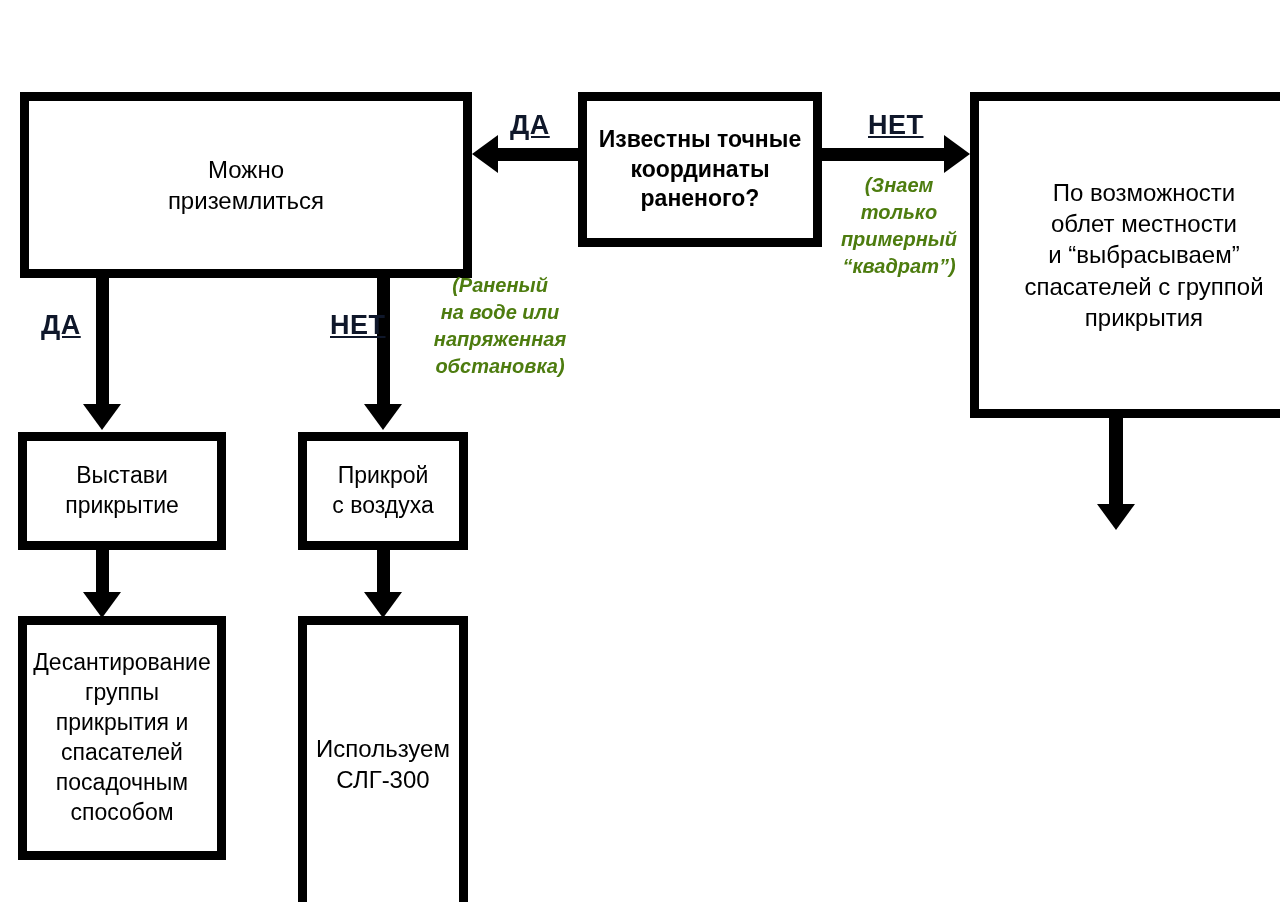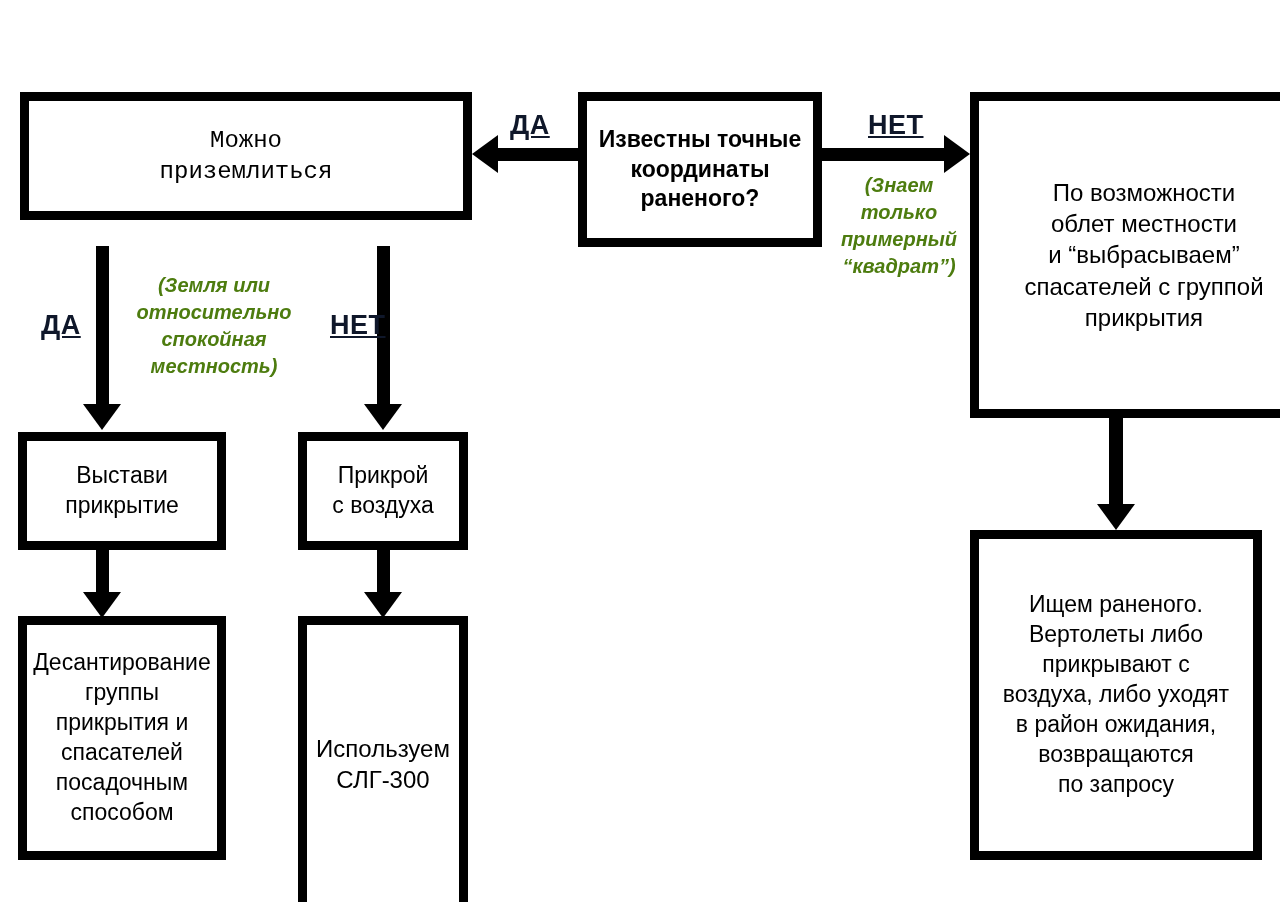--- a/index.html
+++ b/index.html
@@ -28,21 +28,21 @@
     justify-content: center;
     text-align: center;
     color: #000000;
     line-height: 1.30;
     font-weight: 400;
     padding: 6px 10px;
     white-space: pre-line;
     z-index: 3;
   }
 
-  #node-can-land      { left: 20px;  top: 92px;  width: 452px; height: 128px; font-size: 24px; font-family: Liberation Mono, monospace; }
+  #node-can-land      { left: 20px;  top: 92px;  width: 452px; height: 186px; font-size: 24px; }
   #node-question      { left: 578px; top: 92px;  width: 244px; height: 155px; font-size: 23px; font-weight: bold; }
   #node-flyover       { left: 970px; top: 92px;  width: 348px; height: 326px; font-size: 24px; }
   #node-set-cover     { left: 18px;  top: 432px; width: 208px; height: 118px; font-size: 23px; }
   #node-cover-air     { left: 298px; top: 432px; width: 170px; height: 118px; font-size: 23px; }
   #node-landing-drop  { left: 18px;  top: 616px; width: 208px; height: 244px; font-size: 23px; }
   #node-slg           { left: 298px; top: 616px; width: 170px; height: 296px; font-size: 24px; }
   #node-search        { left: 970px; top: 530px; width: 292px; height: 330px; font-size: 23px; }
 
   
   .bar {
@@ -122,27 +122,20 @@
 спасателей
 посадочным
 способом</div>
 
   <div class="node" id="node-cover-air">Прикрой
 с воздуха</div>
 
   <div class="node" id="node-slg">Используем
 СЛГ-300</div>
 
-  <div class="node" id="node-search">Ищем раненого.
-Вертолеты либо
-прикрывают с
-воздуха, либо уходят
-в район ожидания,
-возвращаются
-по запросу</div>
 
   <div class="bar" style="left:498px; top:148px; width:82px; height:13px;"></div>
   <div class="arrow arrow-left" style="left:472px; top:135px;"></div>
 
   <div class="bar" style="left:820px; top:148px; width:126px; height:13px;"></div>
   <div class="arrow arrow-right" style="left:944px; top:135px;"></div>
 
   <div class="bar" style="left:96px; top:246px; width:13px; height:164px;"></div>
   <div class="arrow arrow-down" style="left:83px; top:404px;"></div>
 
@@ -164,19 +157,19 @@
 
   <div class="edge-label" style="left:41px; top:310px;">ДА</div>
 
   <div class="edge-label" style="left:330px; top:310px;">НЕТ</div>
 
   <div class="note" style="left:840px; top:172px; width:118px;">(Знаем
 только
 примерный
 “квадрат”)</div>
 
-  <div class="note" style="left:119px; top:272px; width:190px;">(Земля или
-относительно
-спокойная
-местность)</div>
 
+  <div class="note" style="left:420px; top:272px; width:160px;">(Раненый
+на воде или
+напряженная
+обстановка)</div>
 
 </div>
 
 </body></html>

